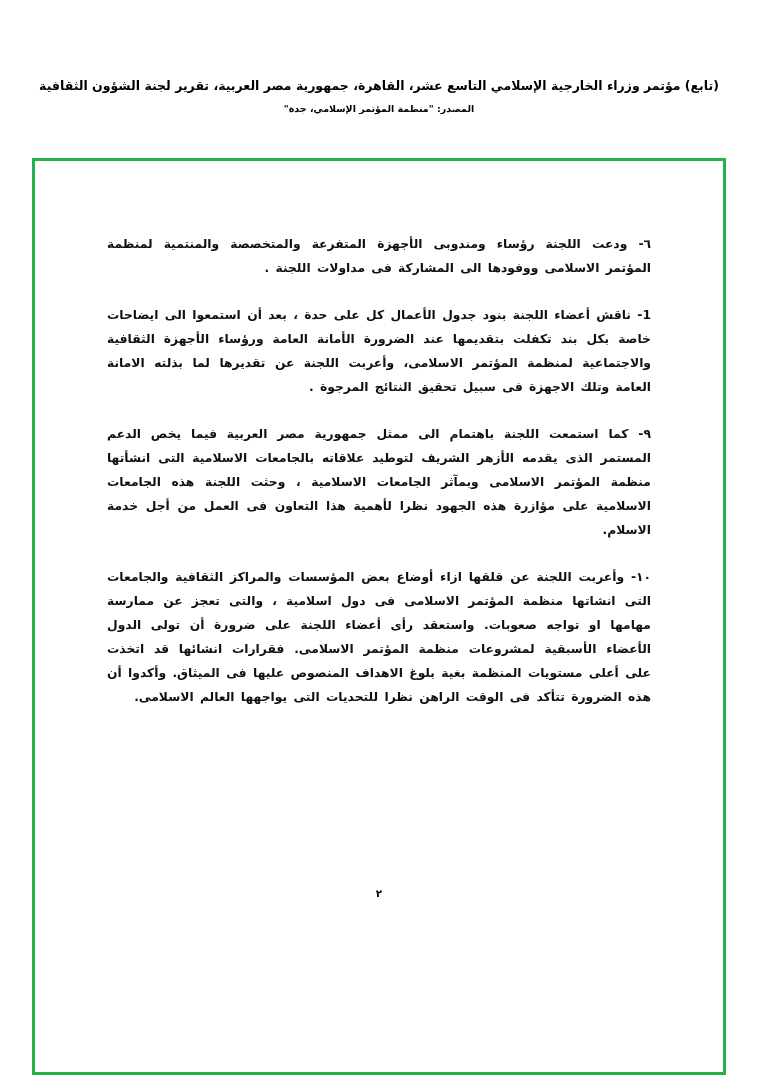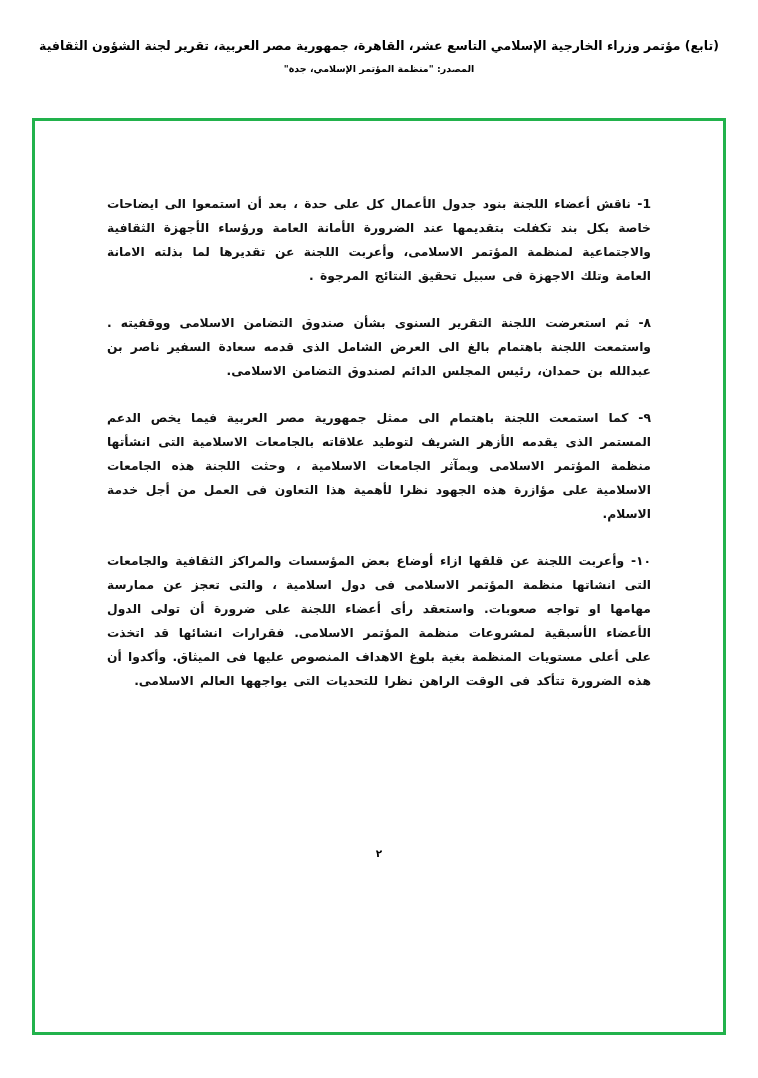--- a/index.html
+++ b/index.html
@@ -13,20 +13,21 @@
     position: relative;
     font-family: "DejaVu Sans", "Liberation Sans", sans-serif;
     color: #000000;
     overflow: hidden;
   }
   .page {
     position: relative;
     width: 758px;
     height: 881px;
     box-sizing: border-box;
+    margin-top: 40px;
   }
   .header {
     position: absolute;
     top: 38px;
     left: 0;
     right: 0;
     text-align: center;
   }
   .header-title {
     font-size: 12.5px;
@@ -86,22 +87,22 @@
 
 <div class="page">
 
   <div class="header">
     <div class="header-title">(تابع) مؤتمر وزراء الخارجية الإسلامي التاسع عشر، القاهرة، جمهورية مصر العربية، تقرير لجنة الشؤون الثقافية</div>
     <div class="header-source">المصدر: "منظمة المؤتمر الإسلامي، جدة"</div>
   </div>
 
   <div class="frame">
     <div class="content">
+      <p class="para">٦- ودعت اللجنة رؤساء ومندوبى الأجهزة المتفرعة والمتخصصة والمنتمية لمنظمة المؤتمر الاسلامى ووفودها الى المشاركة فى مداولات اللجنة .</p>
       <p class="para">1- ناقش أعضاء اللجنة بنود جدول الأعمال كل على حدة ، بعد أن استمعوا الى ايضاحات خاصة بكل بند تكفلت بتقديمها عند الضرورة الأمانة العامة ورؤساء الأجهزة الثقافية والاجتماعية لمنظمة المؤتمر الاسلامى، وأعربت اللجنة عن تقديرها لما بذلته الامانة العامة وتلك الاجهزة فى سبيل تحقيق النتائج المرجوة .</p>
-      <p class="para">٨- ثم استعرضت اللجنة التقرير السنوى بشأن صندوق التضامن الاسلامى ووقفيته . واستمعت اللجنة باهتمام بالغ الى العرض الشامل الذى قدمه سعادة السفير ناصر بن عبدالله بن حمدان، رئيس المجلس الدائم لصندوق التضامن الاسلامى.</p>
       <p class="para">٩- كما استمعت اللجنة باهتمام الى ممثل جمهورية مصر العربية فيما يخص الدعم المستمر الذى يقدمه الأزهر الشريف لتوطيد علاقاته بالجامعات الاسلامية التى انشأتها منظمة المؤتمر الاسلامى وبمآثر الجامعات الاسلامية ، وحثت اللجنة هذه الجامعات الاسلامية على مؤازرة هذه الجهود نظرا لأهمية هذا التعاون فى العمل من أجل خدمة الاسلام.</p>
       <p class="para">١٠- وأعربت اللجنة عن قلقها ازاء أوضاع بعض المؤسسات والمراكز الثقافية والجامعات التى انشاتها منظمة المؤتمر الاسلامى فى دول اسلامية ، والتى تعجز عن ممارسة مهامها او تواجه صعوبات. واستعقد رأى أعضاء اللجنة على ضرورة أن تولى الدول الأعضاء الأسبقية لمشروعات منظمة المؤتمر الاسلامى. فقرارات انشائها قد اتخذت على أعلى مستويات المنظمة بغية بلوغ الاهداف المنصوص عليها فى الميثاق. وأكدوا أن هذه الضرورة تتأكد فى الوقت الراهن نظرا للتحديات التى يواجهها العالم الاسلامى.</p>
     </div>
   </div>
 
   <div class="footer">٢</div>
 
 </div>
 
 </body></html>

